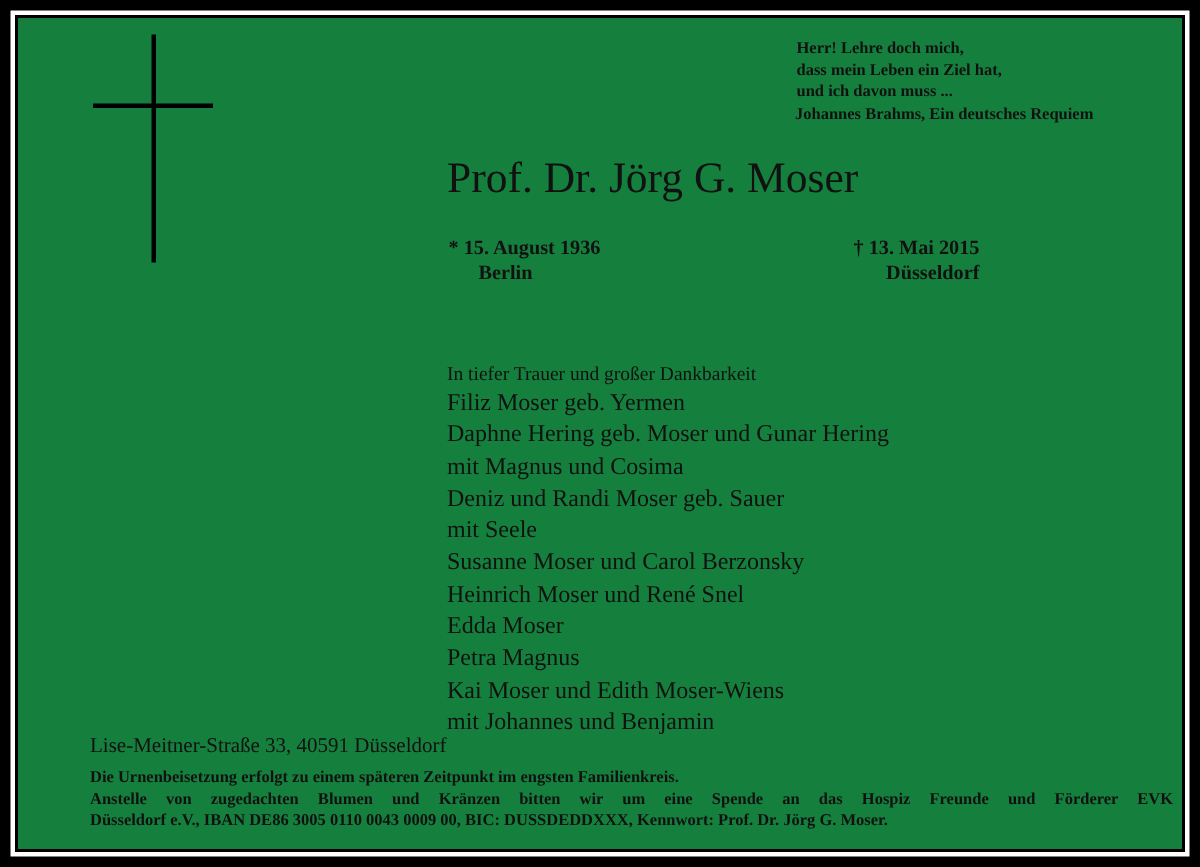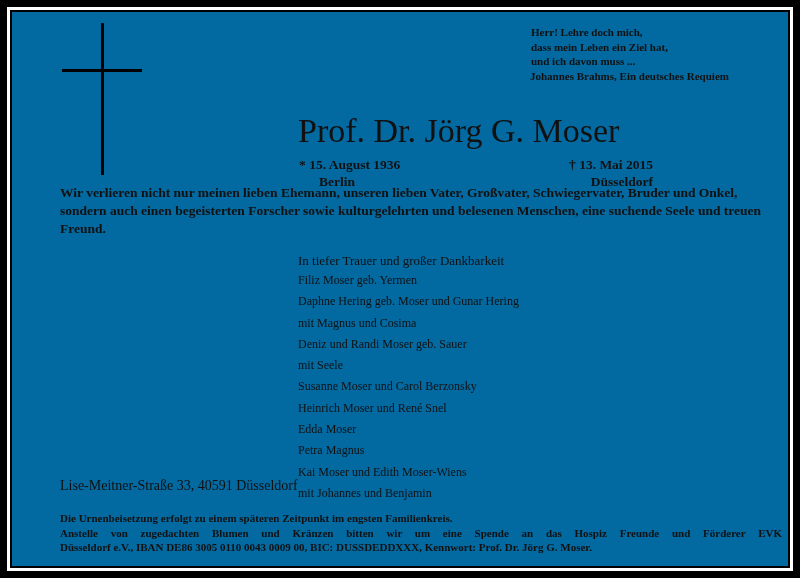--- a/index.html
+++ b/index.html
@@ -21,21 +21,21 @@
       background: #fff;
     }
     .frame-inner-line {
       position: absolute;
       left: 3px; top: 3px; right: 3px; bottom: 3px;
       background: #000;
     }
     .page {
       position: absolute;
       left: 2px; top: 2px; right: 2px; bottom: 2px;
-      background: #0369a1;
+      background: #15803d;
     }
     
     .cross-v {
       position: absolute;
       left: 89px; top: 11px;
       width: 3px; height: 152px;
       background: #000;
     }
     .cross-h {
       position: absolute;
@@ -47,22 +47,22 @@
       position: absolute;
       left: 519px; top: 13px;
       font-size: 11px;
       line-height: 14.5px;
       font-weight: bold;
       white-space: nowrap;
     }
     .quote .src { font-weight: bold; margin-left: -1px; }
     .name {
       position: absolute;
-      left: 286px; top: 98px;
-      font-size: 34px;
+      left: 286px; top: 86px;
+      font-size: 29px;
       line-height: 42px;
       white-space: nowrap;
       color: #111;
       text-align: center;
     }
     .birth, .death {
       position: absolute;
       top: 144px;
       font-size: 13.5px;
       line-height: 17px;
@@ -77,34 +77,34 @@
     .intro {
       position: absolute;
       left: 48px; top: 172px;
       width: 722px;
       font-size: 13.5px;
       line-height: 18px;
       font-weight: bold;
     }
     .mourning {
       position: absolute;
-      left: 286px; top: 239px;
+      left: 286px; top: 227px;
       white-space: nowrap;
     }
     .mourning .lead {
       font-size: 13px;
       line-height: 19px;
     }
     .mourning .fam {
-      font-size: 12px;
+      font-size: 16px;
       line-height: 21.3px;
     }
     .address {
       position: absolute;
-      left: 48px; top: 465px;
+      left: 48px; top: 477px;
       font-size: 14px;
       line-height: 18px;
       white-space: nowrap;
     }
     .footer {
       position: absolute;
       left: 48px; top: 499px;
       width: 722px;
       font-size: 11px;
       line-height: 14.5px;
@@ -139,21 +139,20 @@
       <div class="birth">
         <div>* 15. August 1936</div>
         <div class="place">Berlin</div>
       </div>
 
       <div class="death">
         <div>† 13. Mai 2015</div>
         <div class="place">Düsseldorf</div>
       </div>
 
-      <div class="intro">Wir verlieren nicht nur meinen lieben Ehemann, unseren lieben Vater, Großvater, Schwiegervater, Bruder und Onkel, sondern auch einen begeisterten Forscher sowie kulturgelehrten und belesenen Menschen, eine suchende Seele und treuen Freund.</div>
 
       <div class="mourning">
         <div class="lead">In tiefer Trauer und großer Dankbarkeit</div>
         <div class="fam">Filiz Moser geb. Yermen</div>
         <div class="fam">Daphne Hering geb. Moser und Gunar Hering</div>
         <div class="fam">mit Magnus und Cosima</div>
         <div class="fam">Deniz und Randi Moser geb. Sauer</div>
         <div class="fam">mit Seele</div>
         <div class="fam">Susanne Moser und Carol Berzonsky</div>
         <div class="fam">Heinrich Moser und René Snel</div>

